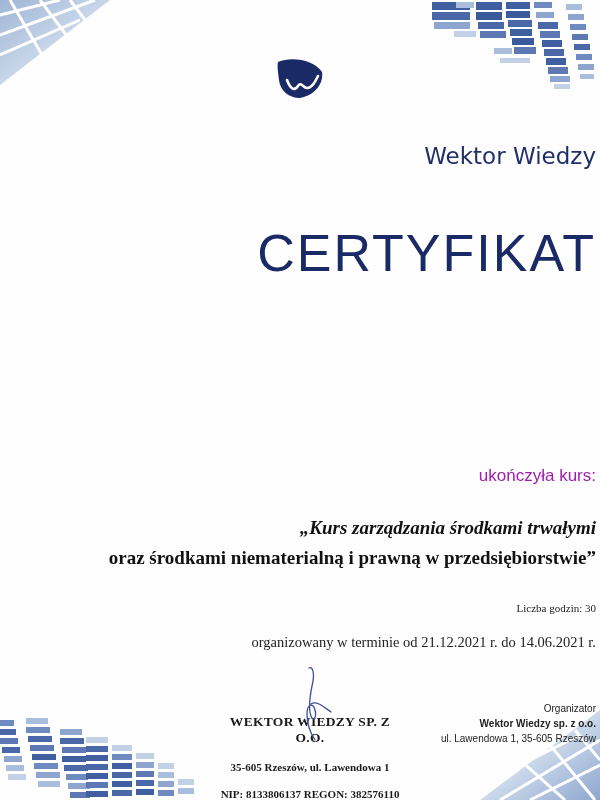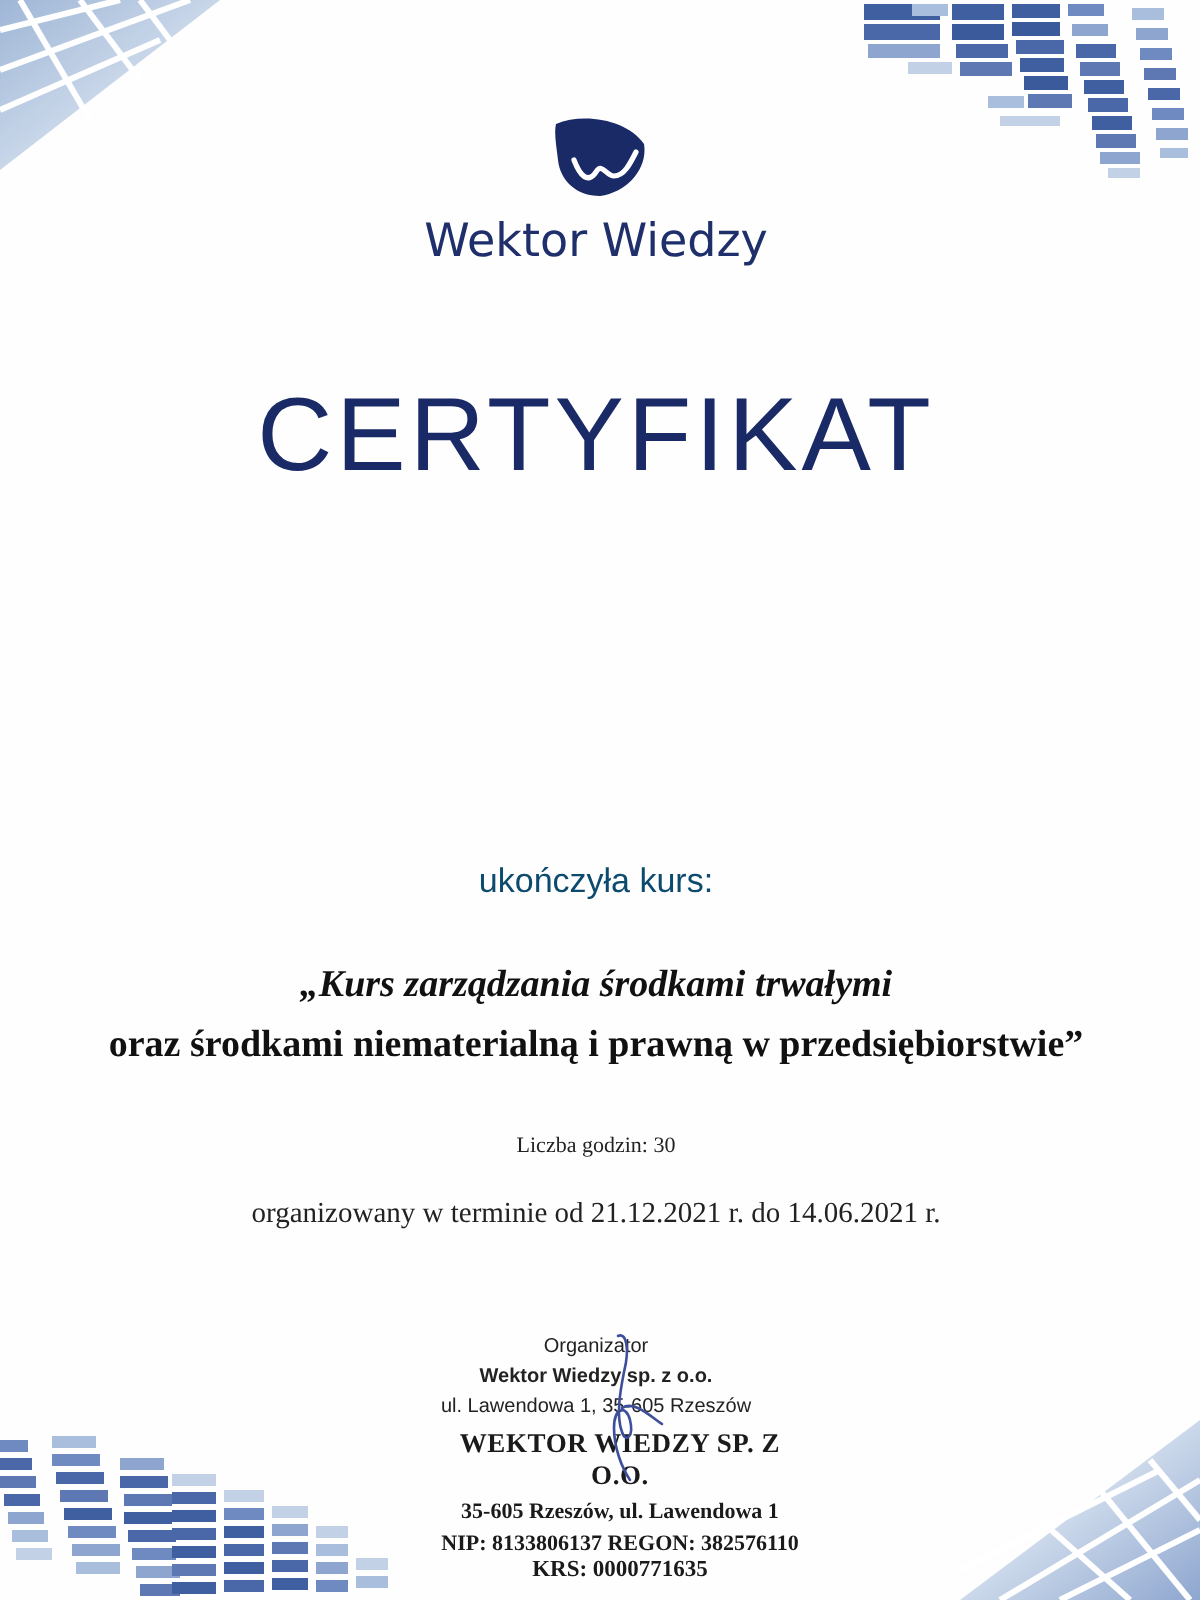--- a/index.html
+++ b/index.html
@@ -1,36 +1,36 @@
 <!DOCTYPE html>
 <html><head>
 <meta charset="utf-8">
 <style>
   html, body { margin:0; padding:0; }
   body { width:600px; height:800px; background:#ffffff; position:relative; overflow:hidden; }
   .page { position:absolute; left:0; top:0; width:600px; height:800px; background:#fefefe; overflow:hidden; }
   .deco { position:absolute; }
-  .center { position:absolute; left:0; width:596px; text-align:center; }
+  .center { position:absolute; left:0; width:596px; text-align:right;margin-top:35px; }
   .logo-mark { position:absolute; left:274px; top:58px; width:50px; height:42px; }
   .brand { top:108px; font-family:"DejaVu Sans", sans-serif; font-size:23px; color:#1f2f6b; letter-spacing:0px; }
   .tagline { top:139px; font-family:"DejaVu Sans", sans-serif; font-size:10.5px; color:#555c70; }
   .title { top:188px; font-family:Liberation Sans, sans-serif; font-size:52px; color:#1a2a66; letter-spacing:2px; }
   .greet { top:298px; font-family:"Liberation Sans", sans-serif; font-size:16px; color:#222; }
   .name { top:362px; font-family:"DejaVu Serif", serif; font-size:21px; font-weight:bold; color:#111; }
-  .completed { top:431px; font-family:"Liberation Sans", sans-serif; font-size:17px; color:#0c4a6e; }
+  .completed { top:431px; font-family:"Liberation Sans", sans-serif; font-size:17px; color:#a21caf; }
   .course1 { top:482px; font-family:"Liberation Serif", serif; font-size:19px; font-weight:bold; color:#111;font-style:italic; }
   .course2 { top:512px; font-family:"Liberation Serif", serif; font-size:19px; font-weight:bold; color:#111; }
   .hours { top:567px; font-family:"Liberation Serif", serif; font-size:11px; color:#222; }
   .dates { top:599px; font-family:"Liberation Serif", serif; font-size:14.5px; color:#222; }
   .org-label { top:668px; font-family:"Liberation Sans", sans-serif; font-size:10px; color:#222; }
   .org-name { top:683px; font-family:"Liberation Sans", sans-serif; font-size:10px; font-weight:bold; color:#222; }
   .org-addr { top:698px; font-family:"Liberation Sans", sans-serif; font-size:10px; color:#222; }
   .stamp { position:absolute; left:215px; top:714px; width:190px; text-align:center; font-family:"Liberation Serif", serif; color:#1a1a1a; }
   .stamp .l1 { font-size:13.5px; font-weight:bold; letter-spacing:0.3px; }
-  .stamp .l2, .stamp .l3 { font-size:11px; font-weight:bold; margin-top:4px; }
+  .stamp .l2, .stamp .l3 { font-size:11px; font-weight:bold; margin-top:15px; }
   .stamp .l4 { font-size:11.5px; font-weight:bold; margin-top:1px;text-align:center; }
   .signature { position:absolute; left:295px; top:664px; width:40px; height:80px; }
 </style>
 </head>
 <body>
 
 <div class="page">
 
   <svg class="deco" style="left:0;top:0" width="110" height="90" viewBox="0 0 110 90">
     <defs>

